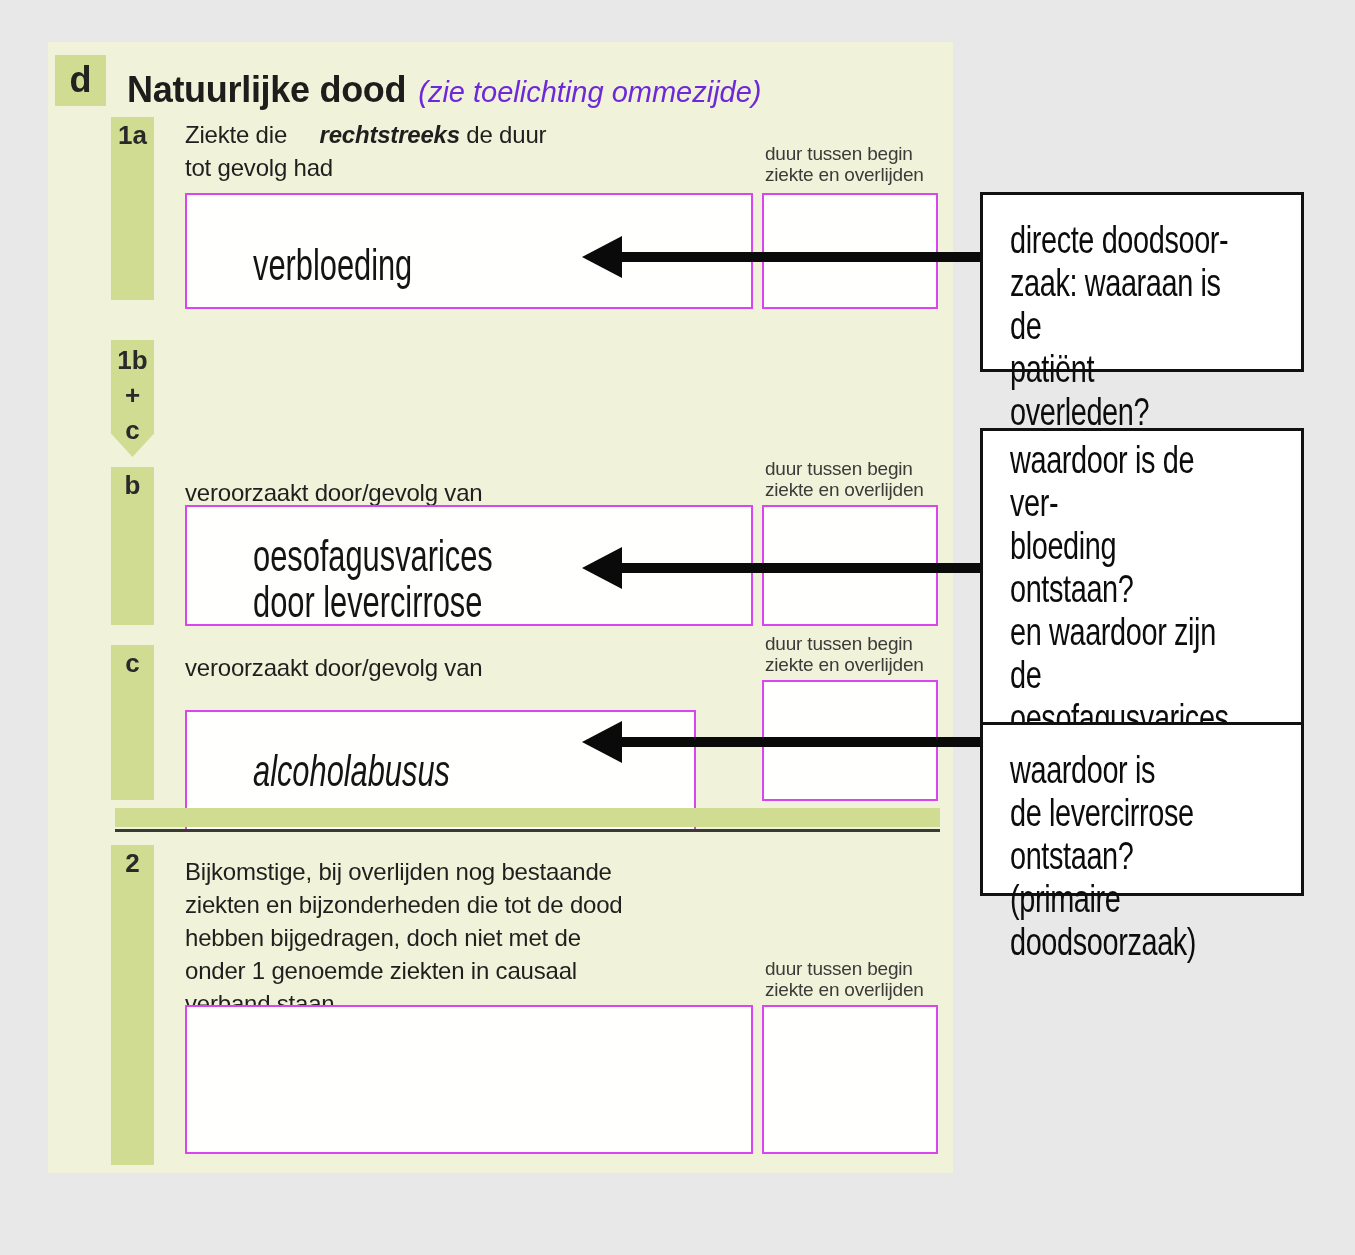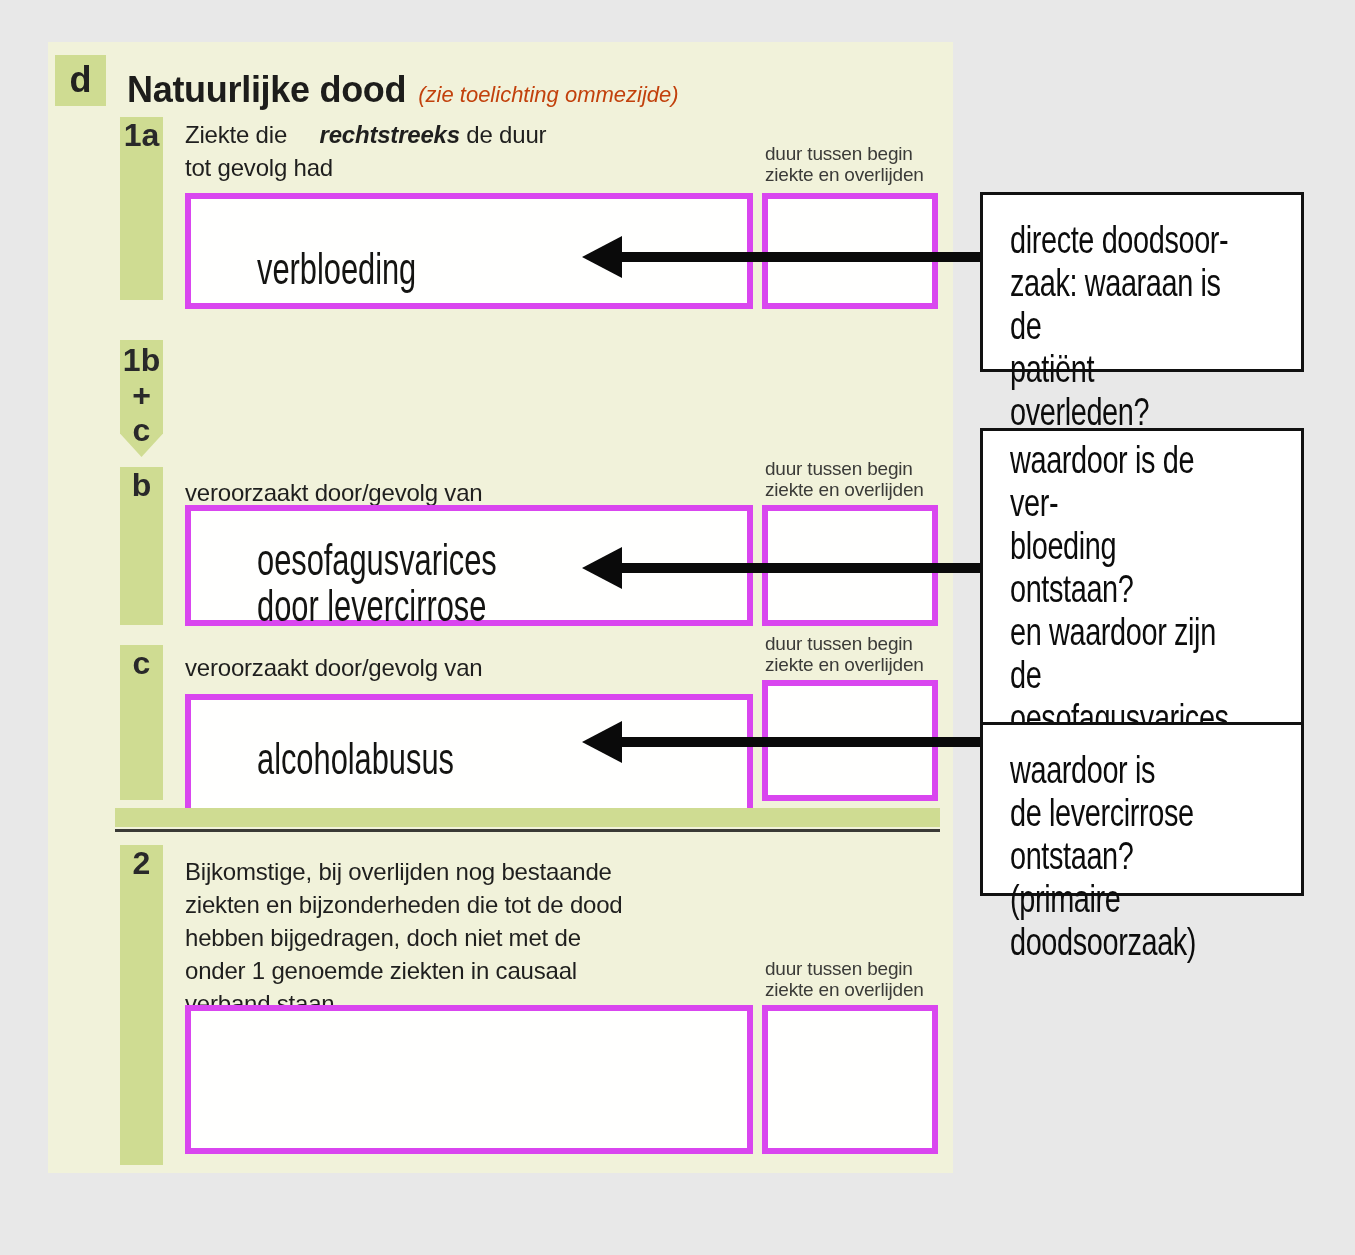--- a/index.html
+++ b/index.html
@@ -26,28 +26,28 @@
     position: absolute;
     left: 7px; top: 13px;
     width: 51px; height: 51px;
     background: #cfdc92;
     font-size: 36px; font-weight: bold;
     text-align: center; line-height: 49px;
     color: #222220;
   }
   .title-row { position: absolute; left: 79px; top: 27px; white-space: nowrap; }
   .title { font-size: 36px; font-weight: bold; letter-spacing: -0.3px; }
-  .title-note { font-size: 22px; font-style: italic; color: #c2410c; margin-left: 12px; }
+  .title-note { font-size: 29px; font-style: italic; color: #6d28d9; margin-left: 12px; }
 
   .bar {
     position: absolute;
-    left: 72px; width: 43px;
+    left: 63px; width: 43px;
     background: #cfdc92;
     text-align: center;
-    font-weight: bold; font-size: 32px; color: #29292a;
+    font-weight: bold; font-size: 26px; color: #29292a;
   }
   .bar-1a   { top: 75px;  height: 183px; }
   .bar-1bc  { top: 298px; height: 117px;
               clip-path: polygon(0 0, 100% 0, 100% 80%, 50% 100%, 0 80%); }
   .bar-1bc .bar-line { line-height: 35px; }
   .bar-b    { top: 425px; height: 158px; }
   .bar-c    { top: 603px; height: 155px; }
   .bar-2    { top: 803px; height: 320px; }
   .bar-label { padding-top: 3px; line-height: 30px; }
 
@@ -71,27 +71,27 @@
     letter-spacing: -0.2px;
   }
   .durlabel-1a { top: 101px; }
   .durlabel-b  { top: 416px; }
   .durlabel-c  { top: 591px; }
   .durlabel-2  { top: 916px; }
 
   .field {
     position: absolute;
     background: #fffffe;
-    border: 6px solid #d946ef;
+    border: 2px solid #d946ef;
   }
   .field-1a  { left: 137px; top: 151px; width: 568px; height: 116px; }
   .dur-1a    { left: 714px; top: 151px; width: 176px; height: 116px; }
   .field-b   { left: 137px; top: 463px; width: 568px; height: 121px; }
   .dur-b     { left: 714px; top: 463px; width: 176px; height: 121px; }
-  .field-c   { left: 137px; top: 652px; width: 568px; height: 121px; }
+  .field-c   { left: 137px; top: 668px; width: 511px; height: 121px; font-style: italic; }
   .dur-c     { left: 714px; top: 638px; width: 176px; height: 121px; }
   .field-2   { left: 137px; top: 963px; width: 568px; height: 149px; }
   .dur-2     { left: 714px; top: 963px; width: 176px; height: 149px; }
 
   .value {
     position: absolute; left: 66px;
     font-size: 44px; line-height: 46px;
     color: #141412;
     white-space: pre-line;
   }

